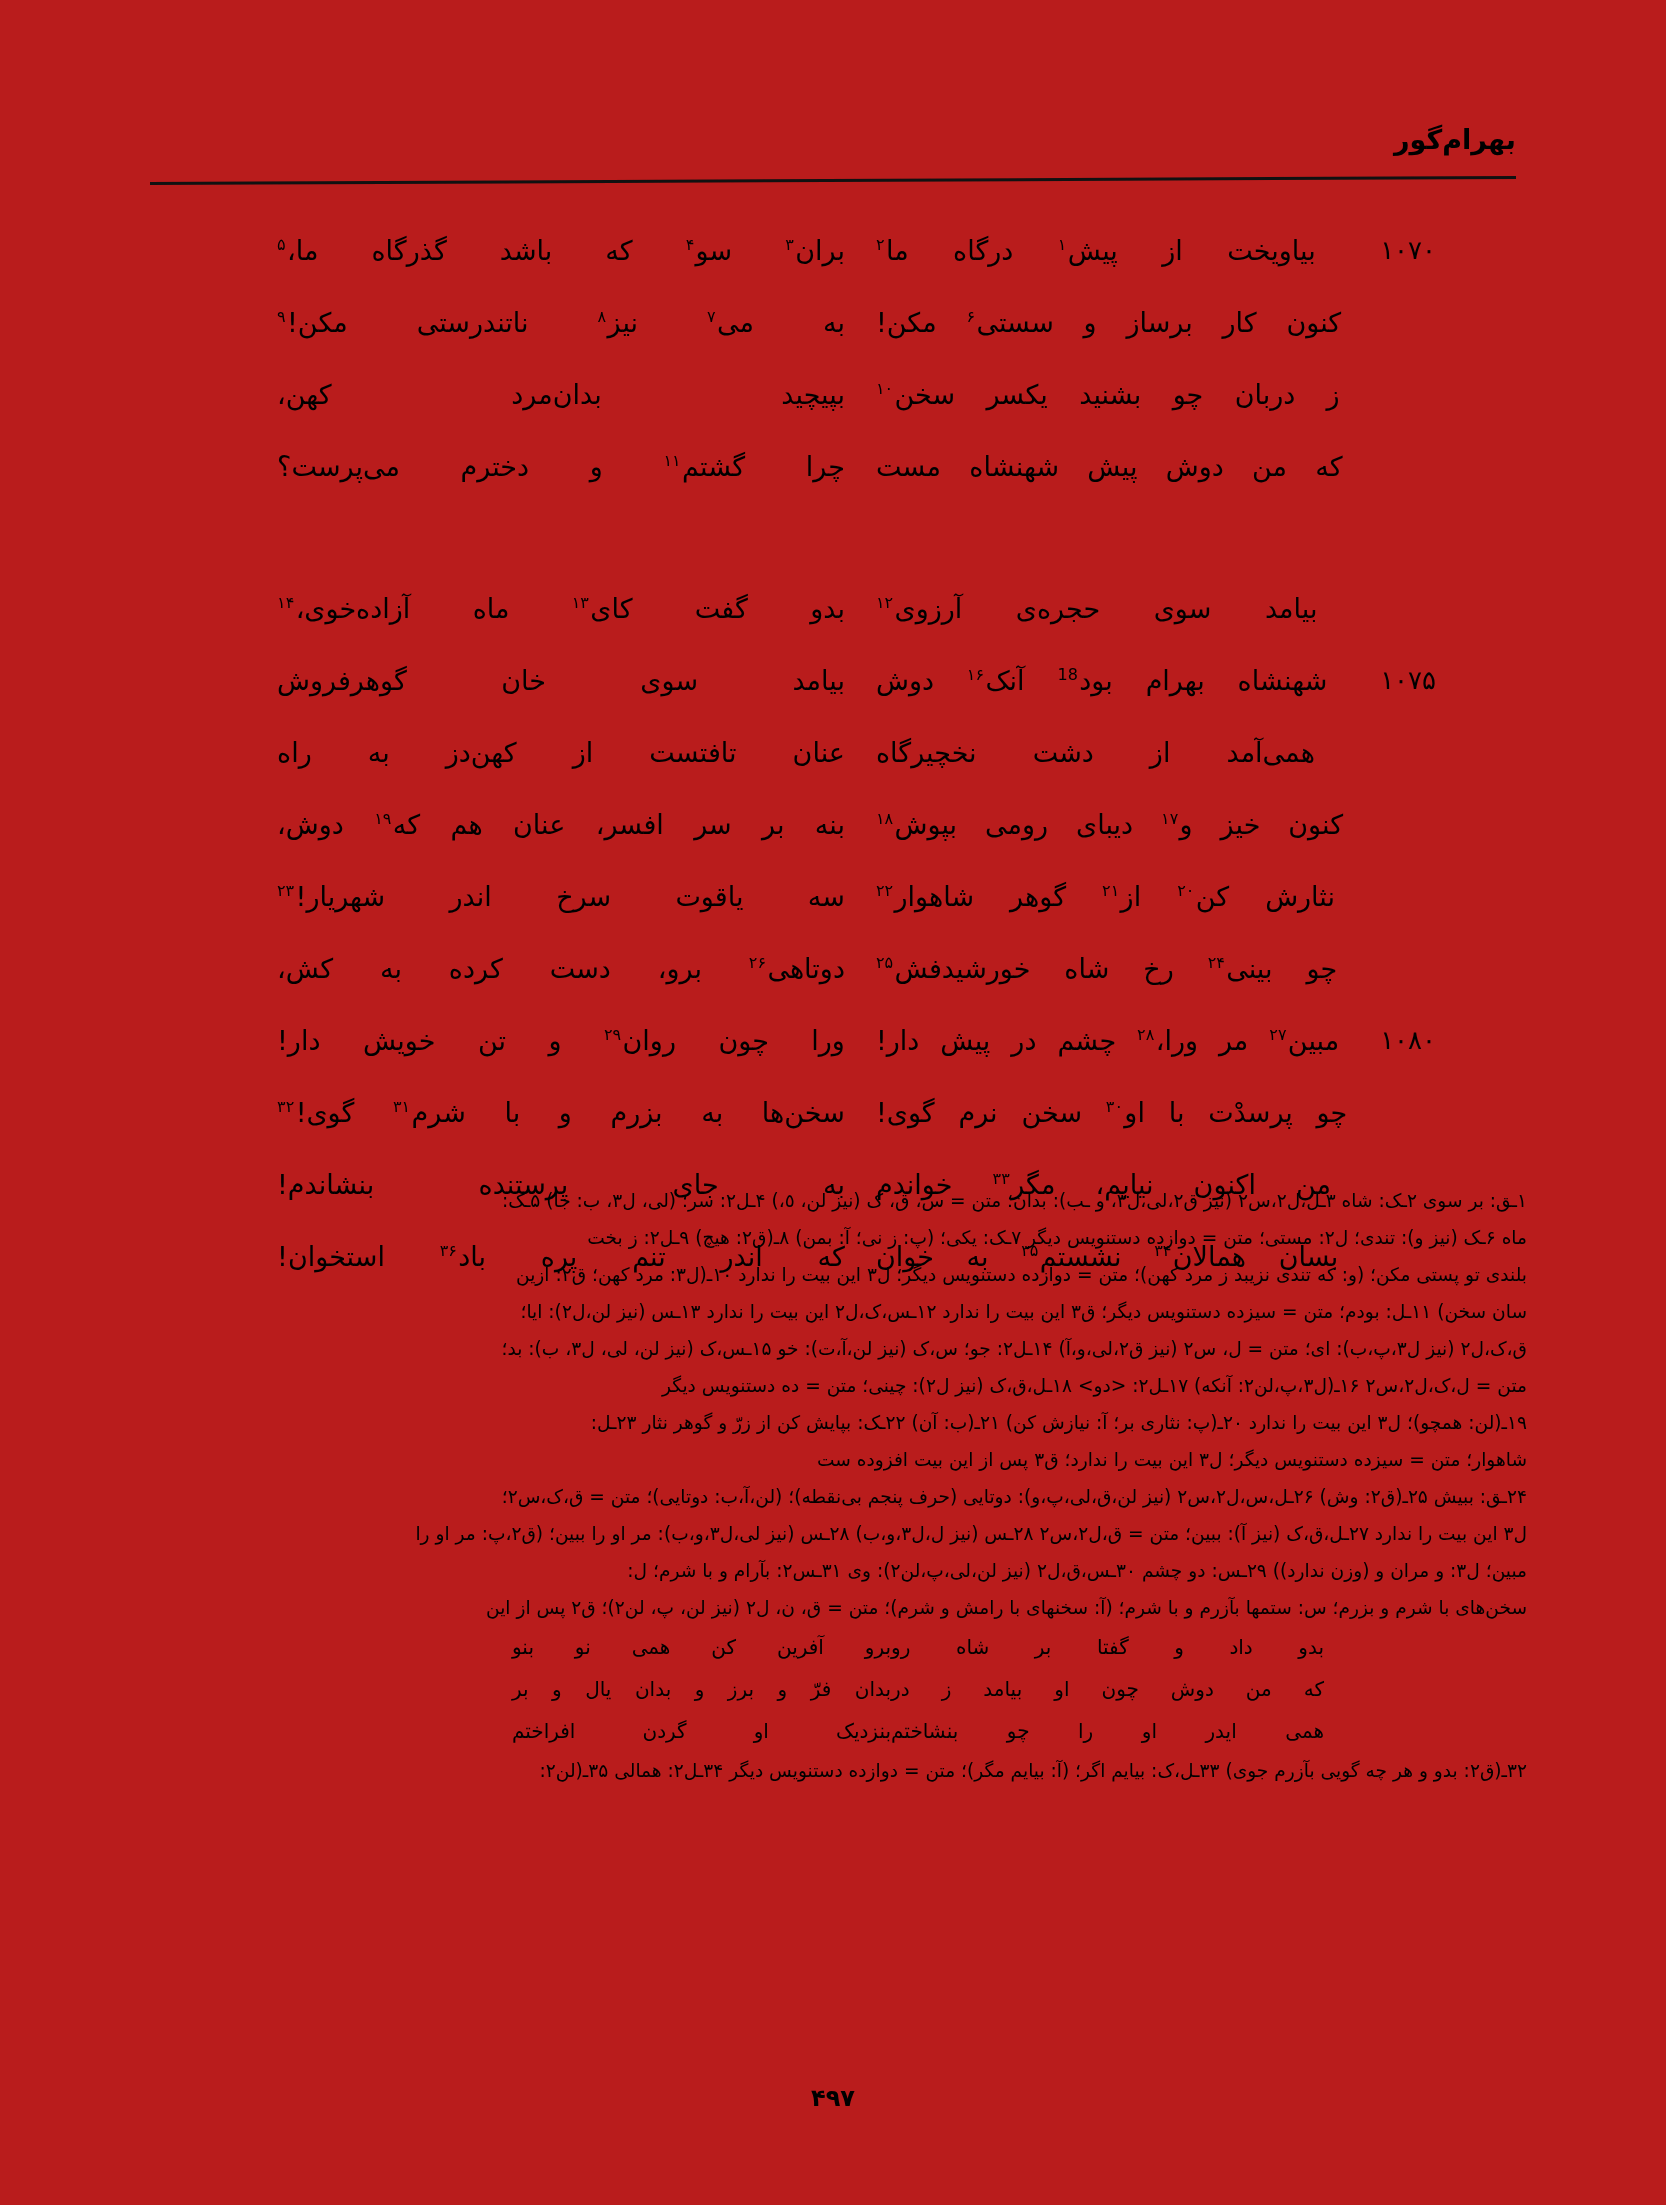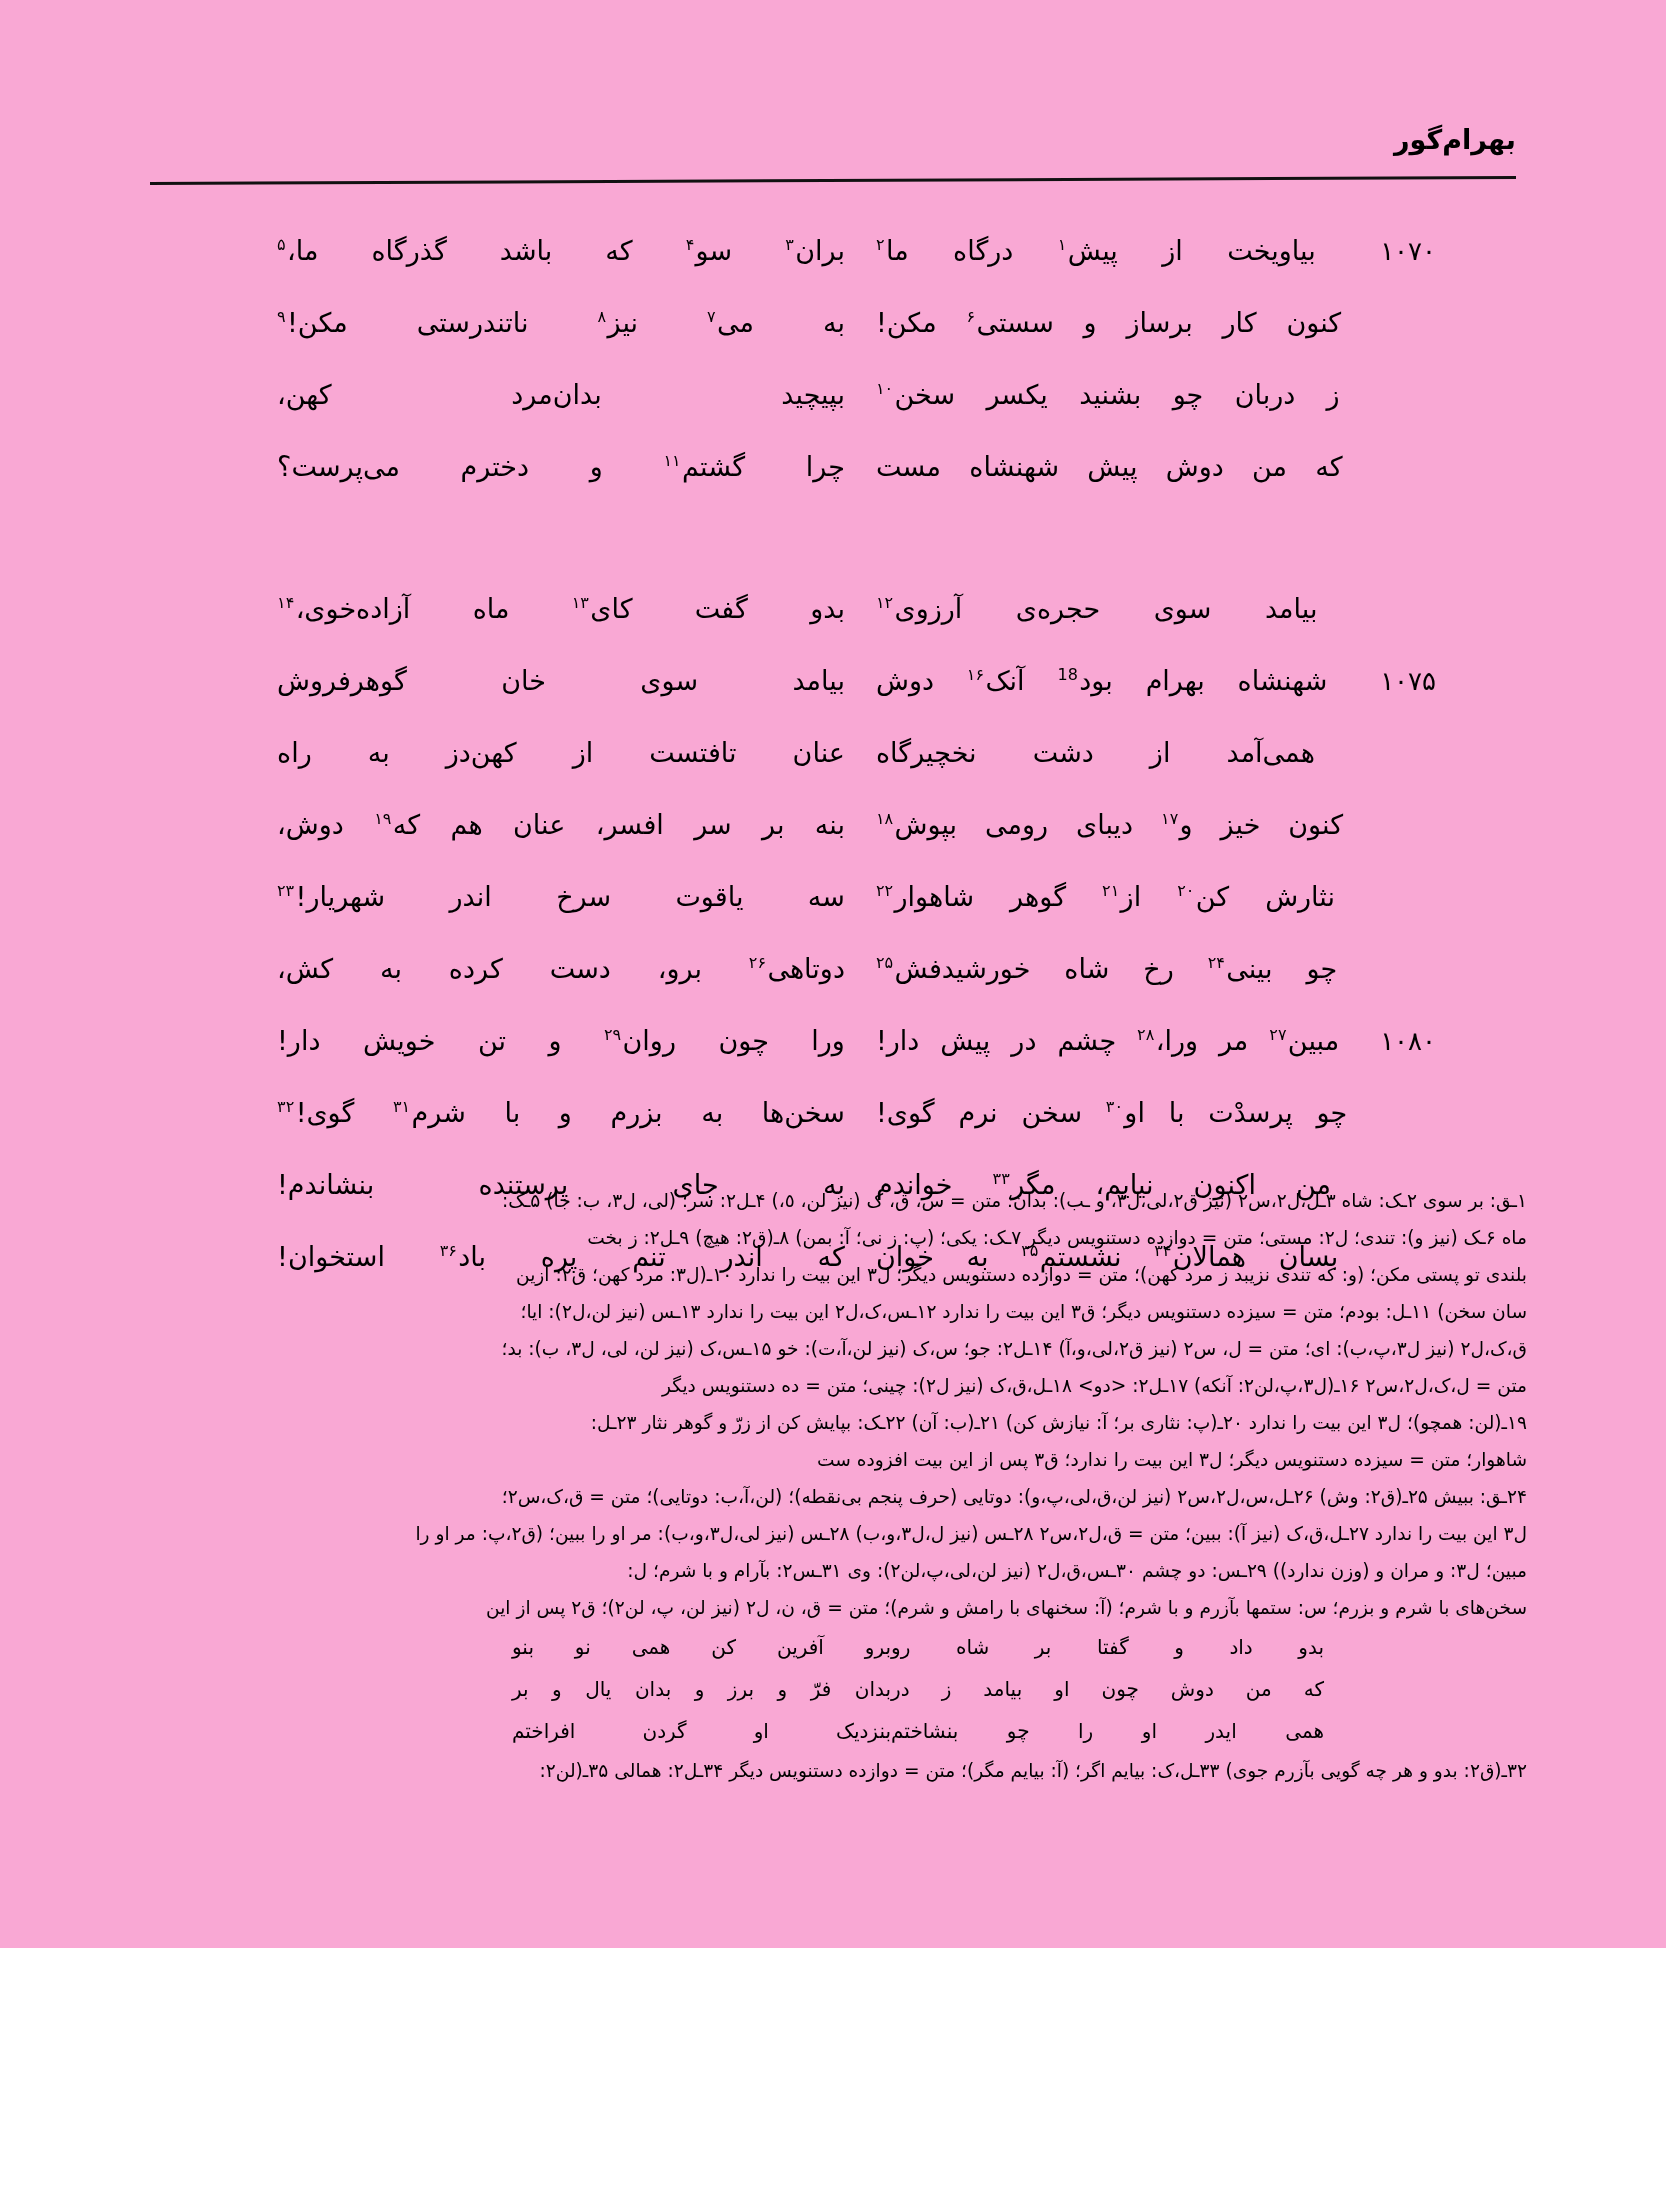--- a/index.html
+++ b/index.html
@@ -7,23 +7,23 @@
     padding: 0;
     background: #ffffff;
   }
   body {
     font-family: "DejaVu Sans", sans-serif;
     color: #000000;
   }
   .page {
     position: relative;
     width: 1666px;
-    height: 1948px;
+    height: 2205px;
     margin: 0 auto;
-    background: #f9a8d4;
+    background: #b91c1c;
     overflow: hidden;
     box-sizing: border-box;
   }
 
   
   .header {
     position: absolute;
     top: 127px;
     right: 150px;
     left: 150px;
@@ -81,20 +81,21 @@
     width: 49%;
     padding-left: 0;
   }
   .hemistich .word {
     display: inline-block;
   }
   .vnum {
     display: inline-block;
     font-size: 26px;
     margin-left: 20px;
+    font-family: Liberation Serif, serif;
   }
   .vnum-pad {
     display: inline-block;
     width: 65px;
   }
   sup.fn {
     font-size: 16px;
     vertical-align: super;
     line-height: 0;
     margin-right: 1.4px;

